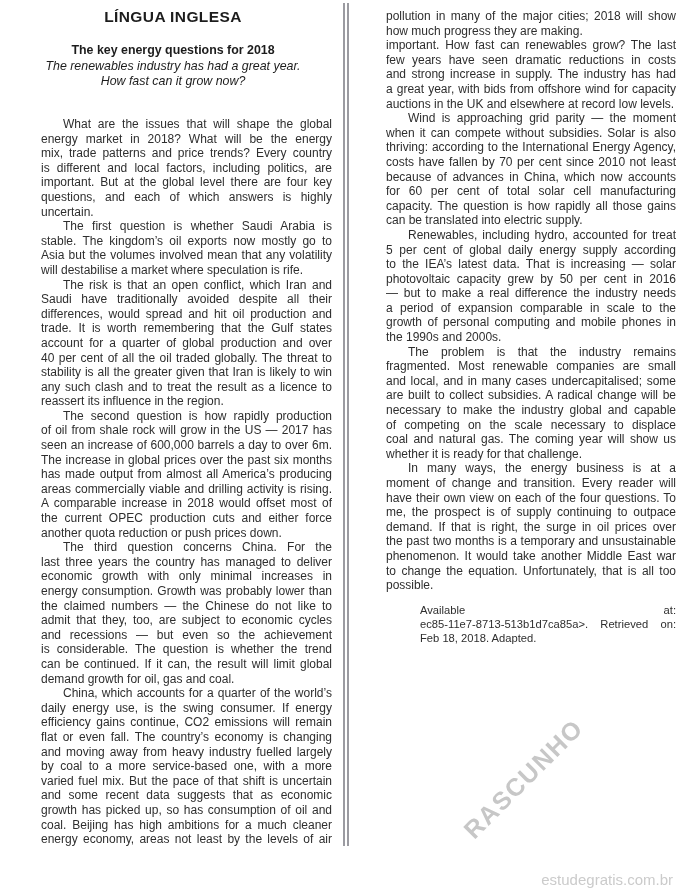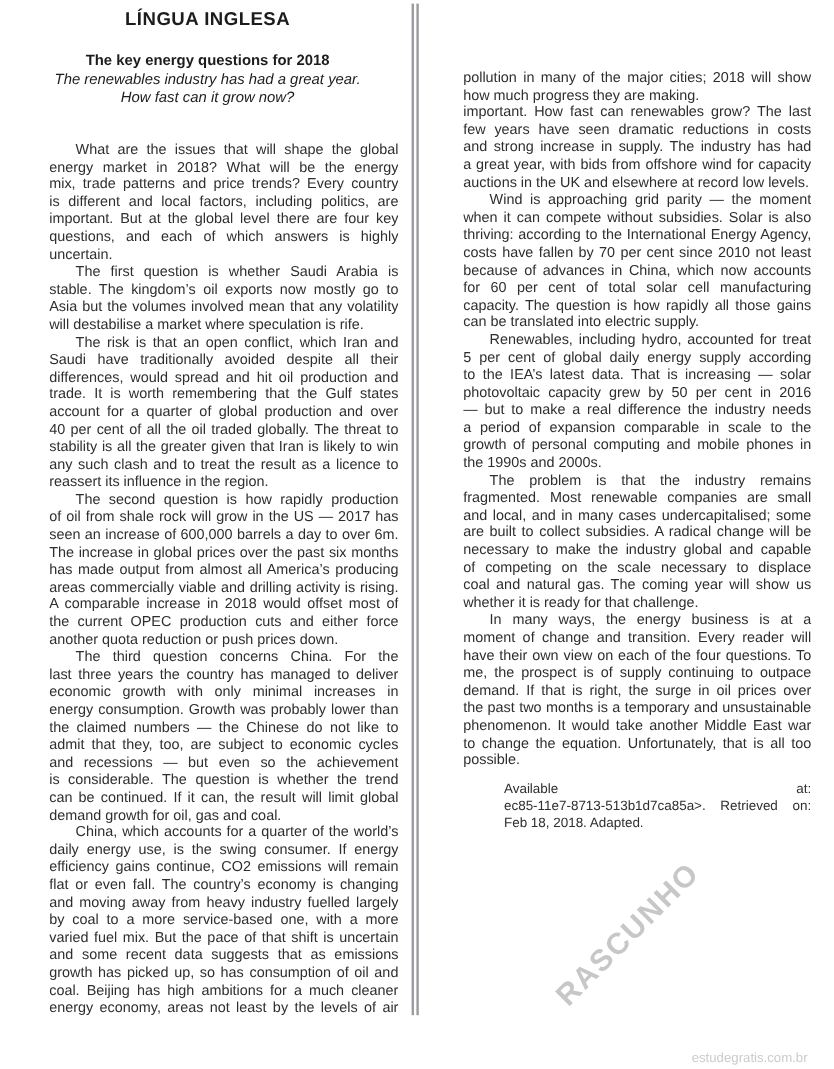--- a/index.html
+++ b/index.html
@@ -4,35 +4,35 @@
 <style>
   html,body{margin:0;padding:0;background:#fff;}
   .page{position:relative;width:677px;height:891px;background:#ffffff;overflow:hidden;
         font-family:"Liberation Sans", sans-serif;color:#2e2e2e;}
   .header{position:absolute;left:0;top:8px;width:346px;text-align:center;}
   .subject-title{font-size:15.5px;font-weight:bold;letter-spacing:.4px;color:#1c1c1c;margin:0;}
   .article-title{font-size:12.4px;font-weight:bold;margin-top:17px;color:#1c1c1c;}
   .article-sub{font-size:12.4px;font-style:italic;line-height:14.6px;margin-top:2px;color:#1c1c1c;}
   .col{position:absolute;}
   .col-left{left:41px;top:117px;width:291px;}
-  .col-right{left:386px;top:9px;width:290px;margin-top:48px;}
+  .col-right{left:386px;top:9px;width:290px;}
   .line{position:relative;height:14.6px;line-height:14.6px;font-size:12px;
         text-align:justify;text-align-last:justify;overflow:hidden;}
   .line.end{text-align-last:left;}
   .line.indent{text-indent:22px;}
   .divider{position:absolute;left:343px;top:3px;height:843px;width:2px;
            border-left:2px solid #9b9ba1;border-right:2px solid #9b9ba1;}
   .citation{margin-top:10px;margin-left:34px;width:256px;}
   .cit-line{height:14px;line-height:14px;font-size:11.2px;text-align:justify;
             text-align-last:justify;overflow:hidden;color:#2e2e2e;}
   .cit-line.end{text-align-last:left;}
   .watermark{position:absolute;left:446px;top:766px;width:152px;text-align:center;
              transform:rotate(-45deg);font-size:25px;font-weight:bold;
              color:#c7c7c7;letter-spacing:1.5px;}
-  .site-credit{position:absolute;right:4px;bottom:3px;font-size:11px;color:#cbcbcb;}
+  .site-credit{position:absolute;right:4px;bottom:3px;font-size:15px;color:#cbcbcb;}
 </style>
 </head>
 <body>
 
 <div class="page">
   <div class="header">
     <div class="subject-title">LÍNGUA INGLESA</div>
     <div class="article-title">The key energy questions for 2018</div>
     <div class="article-sub">
       <div>The renewables industry has had a great year.</div>
@@ -82,21 +82,21 @@
       <div class="line"><span>is considerable. The question is whether the trend</span></div>
       <div class="line"><span>can be continued. If it can, the result will limit global</span></div>
       <div class="line end"><span>demand growth for oil, gas and coal.</span></div>
       <div class="line indent"><span>China, which accounts for a quarter of the world’s</span></div>
       <div class="line"><span>daily energy use, is the swing consumer. If energy</span></div>
       <div class="line"><span>efficiency gains continue, CO2 emissions will remain</span></div>
       <div class="line"><span>flat or even fall. The country’s economy is changing</span></div>
       <div class="line"><span>and moving away from heavy industry fuelled largely</span></div>
       <div class="line"><span>by coal to a more service-based one, with a more</span></div>
       <div class="line"><span>varied fuel mix. But the pace of that shift is uncertain</span></div>
-      <div class="line"><span>and some recent data suggests that as emissions</span></div>
+      <div class="line"><span>and some recent data suggests that as economic</span></div>
       <div class="line"><span>growth has picked up, so has consumption of oil and</span></div>
       <div class="line"><span>coal. Beijing has high ambitions for a much cleaner</span></div>
       <div class="line"><span>energy economy, areas not least by the levels of air</span></div>
     </div>
 
   <div class="col col-right" id="col-right">
       <div class="line"><span>pollution in many of the major cities; 2018 will show</span></div>
       <div class="line end"><span>how much progress they are making.</span></div>
       <div class="line"><span>important. How fast can renewables grow? The last</span></div>
       <div class="line"><span>few years have seen dramatic reductions in costs</span></div>

